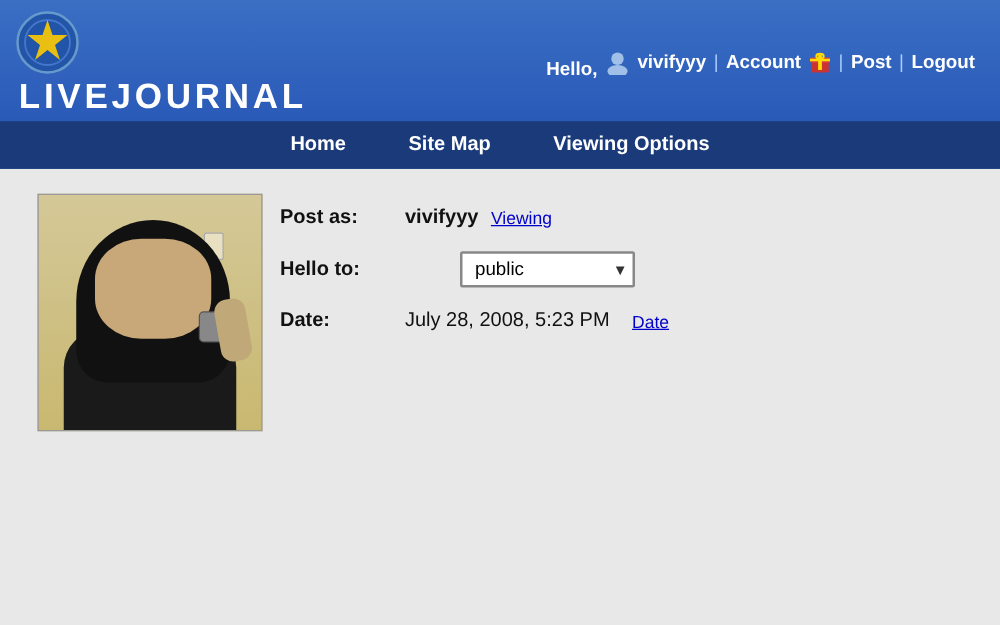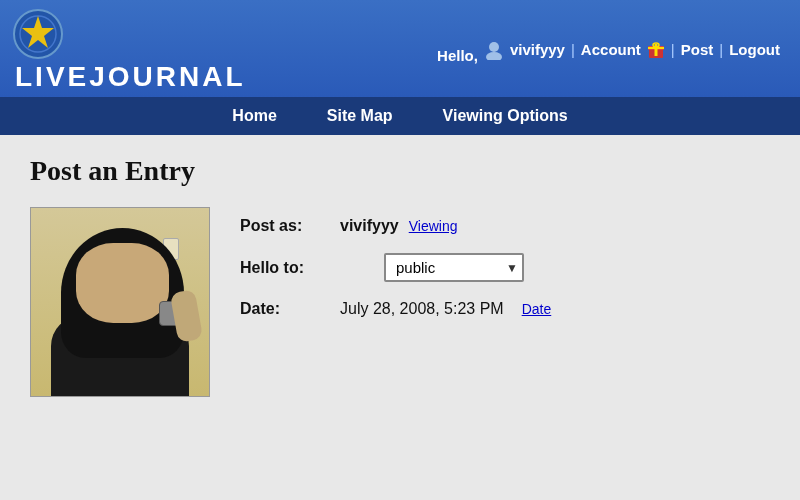--- a/index.html
+++ b/index.html
@@ -99,21 +99,21 @@
     .page-title {
       font-size: 28px;
       font-weight: bold;
       color: #111;
       margin-bottom: 20px;
       font-family: Georgia, serif;
     }
 
     .post-layout {
       display: flex;
-      gap: 30px;
+      gap: 14px;
       align-items: flex-start;
     }
 
     .avatar-box {
       width: 180px;
       height: 190px;
       background: #c8b890;
       flex-shrink: 0;
       overflow: hidden;
       border: 1px solid #999;
@@ -234,21 +234,20 @@
   </div>
 
   <div class="main-nav">
     <a href="#">Home</a>
     <a href="#">Site Map</a>
     <a href="#">Viewing Options</a>
   </div>
 </div>
 
 <div class="content">
-  <h1 class="page-title">Post an Entry</h1>
 
   <div class="post-layout">
 
     <div class="avatar-box">
 
       <div style="width:100%;height:100%;position:relative;overflow:hidden;background:#c0aa80;">
 
         <div style="position:absolute;top:0;left:0;right:0;bottom:0;background:linear-gradient(180deg,#d4c898 0%,#c8b870 100%);"></div>
 
         <div style="position:absolute;top:30px;right:30px;width:16px;height:22px;background:#e8e0c0;border:1px solid #aaa;border-radius:2px;"></div>

